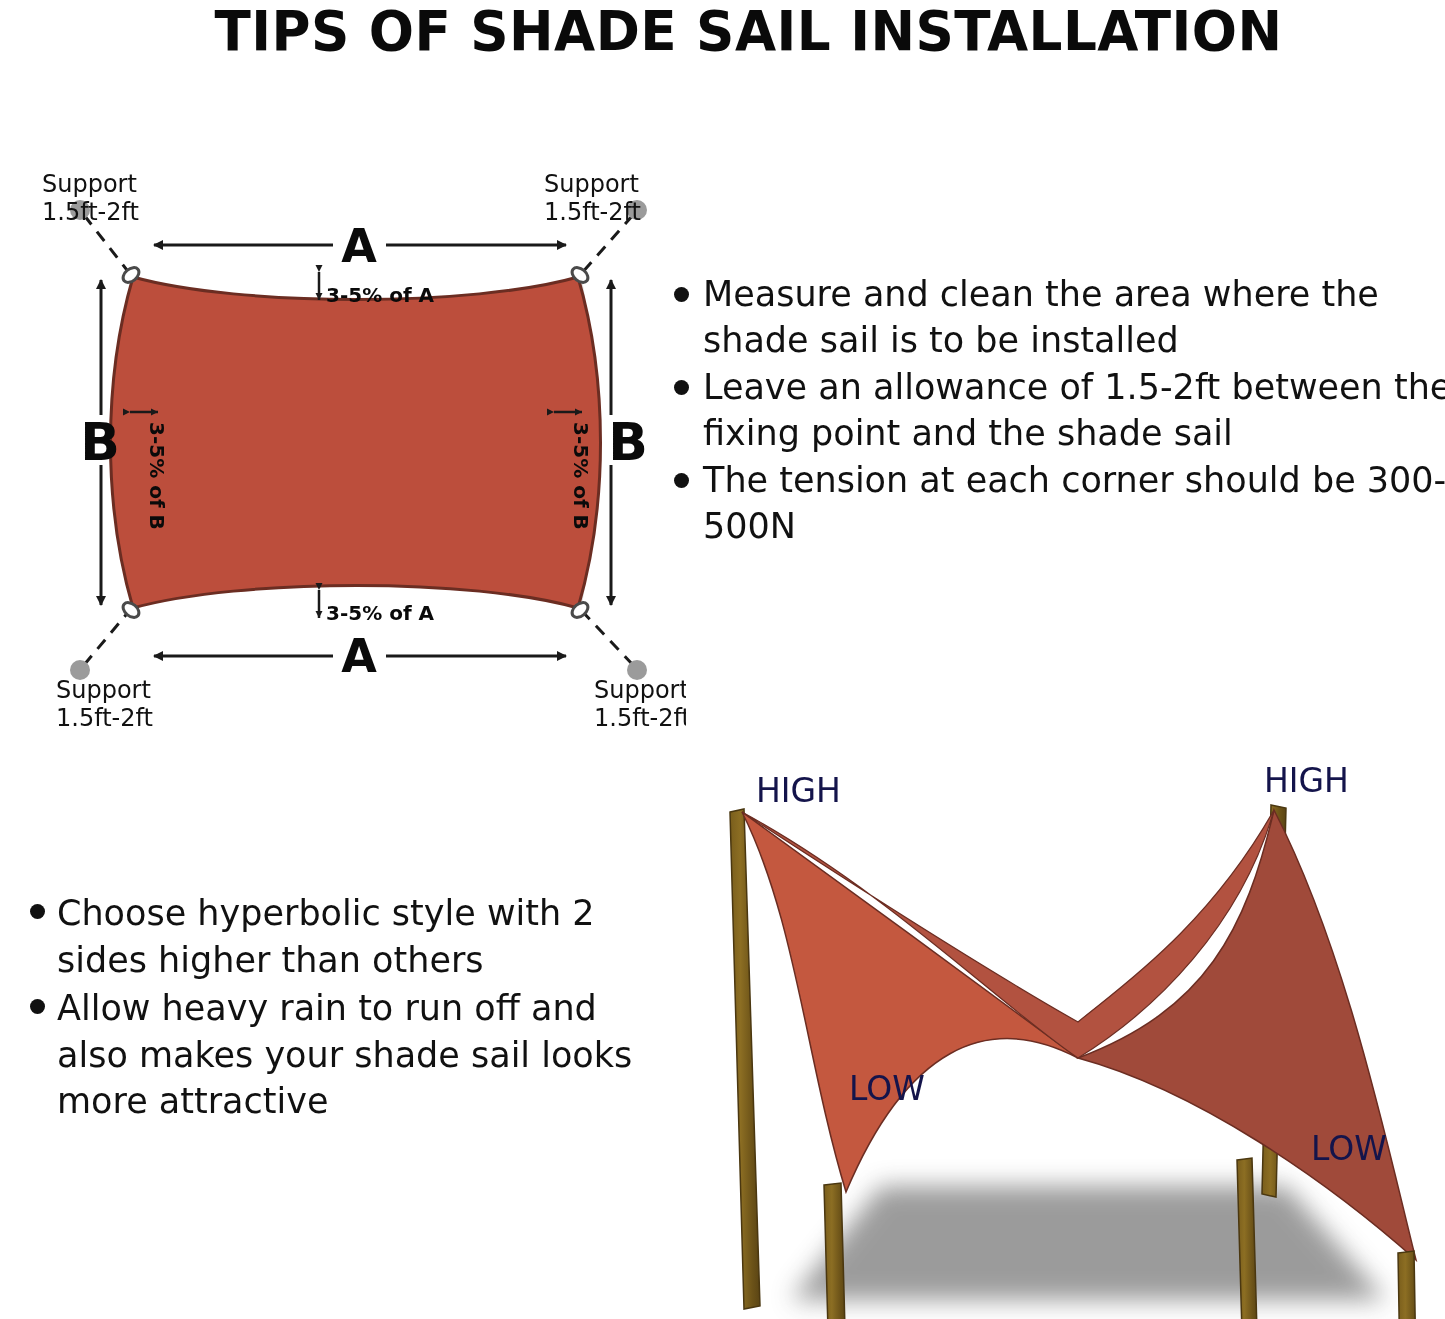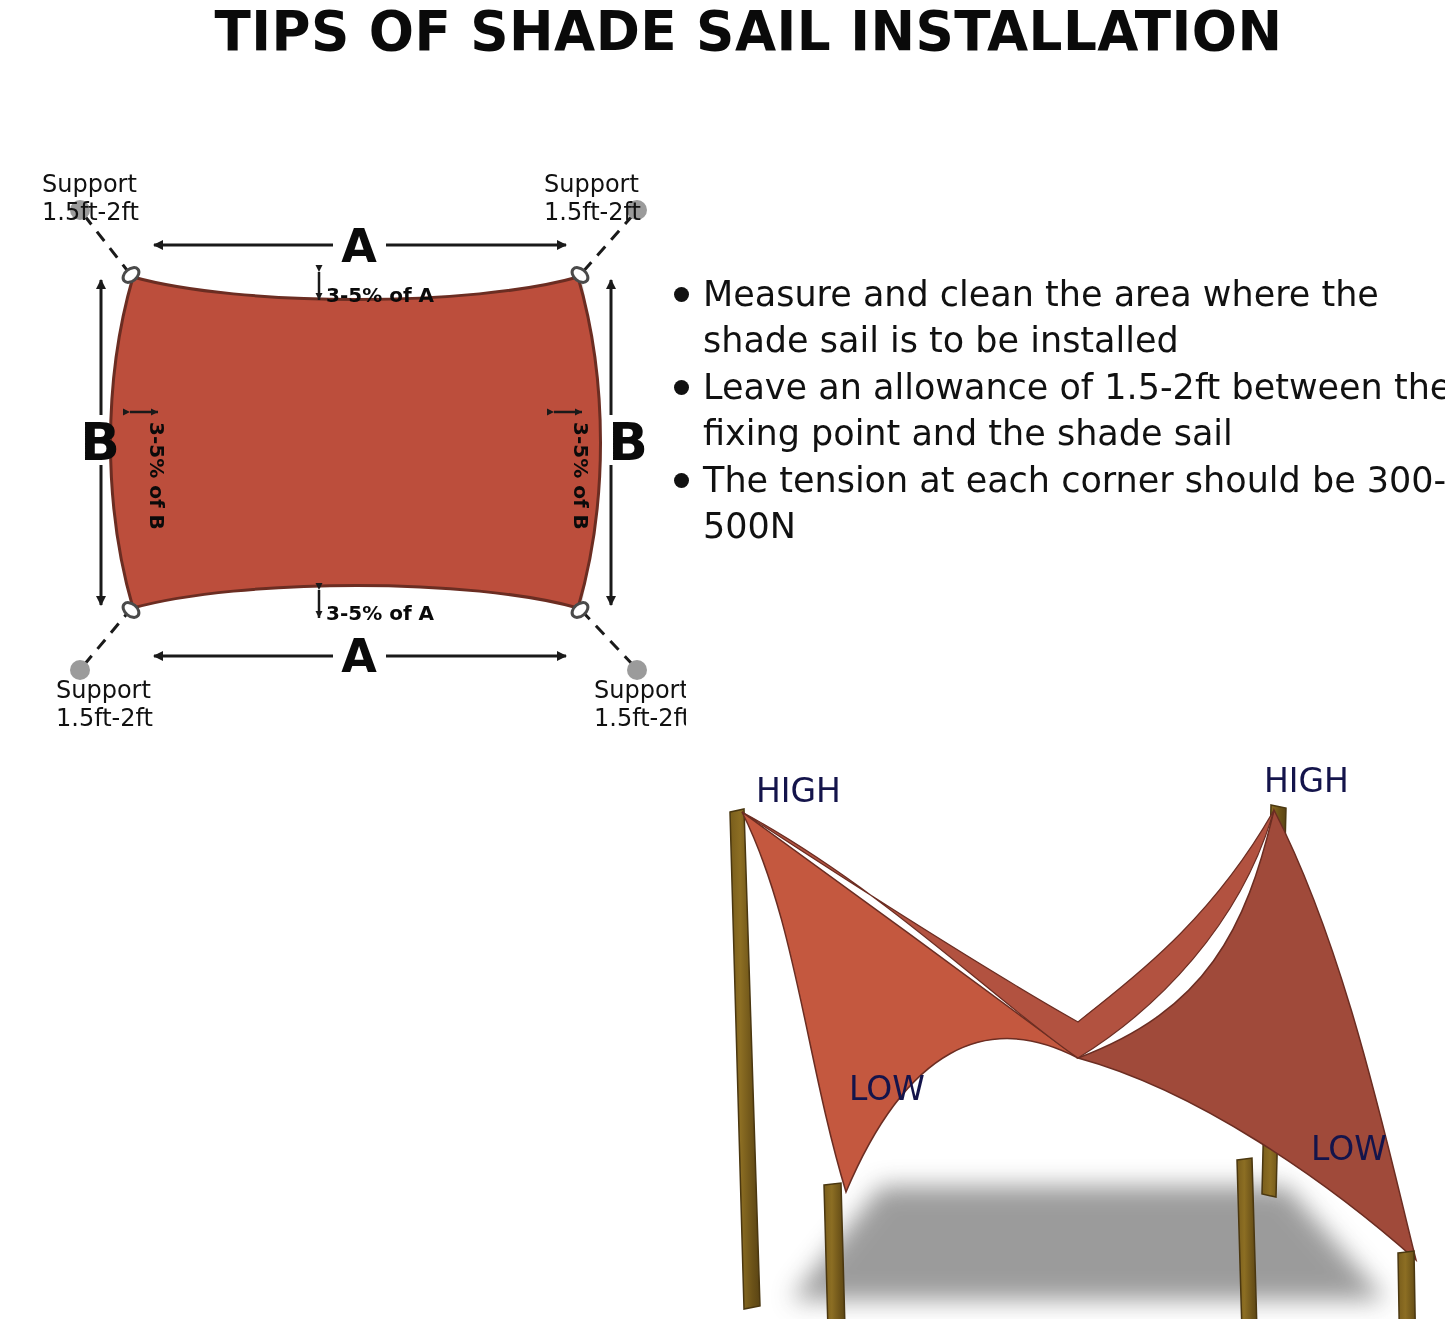--- a/index.html
+++ b/index.html
@@ -205,20 +205,30 @@
     <li>
       <span class="bullet-dot"></span>
       <span class="bullet-text">Leave an allowance of 1.5-2ft between the fixing point and the shade sail</span>
     </li>
     <li>
       <span class="bullet-dot"></span>
       <span class="bullet-text">The tension at each corner should be 300-500N</span>
     </li>
   </ul>
 
+  <ul class="bullets" id="bullets-left">
+    <li>
+      <span class="bullet-dot"></span>
+      <span class="bullet-text">Choose hyperbolic style with 2 sides higher than others</span>
+    </li>
+    <li>
+      <span class="bullet-dot"></span>
+      <span class="bullet-text">Allow heavy rain to run off and also makes your shade sail looks more attractive</span>
+    </li>
+  </ul>
 
   <svg id="hypar-diagram" class="panel" viewBox="0 0 785 559" width="785" height="559">
 
     <defs>
       <linearGradient id="postGrad" x1="0" y1="0" x2="1" y2="0">
         <stop offset="0%" stop-color="#7A5E1C"></stop>
         <stop offset="35%" stop-color="#8C6E23"></stop>
         <stop offset="75%" stop-color="#6B5218"></stop>
         <stop offset="100%" stop-color="#5A4414"></stop>
       </linearGradient>

